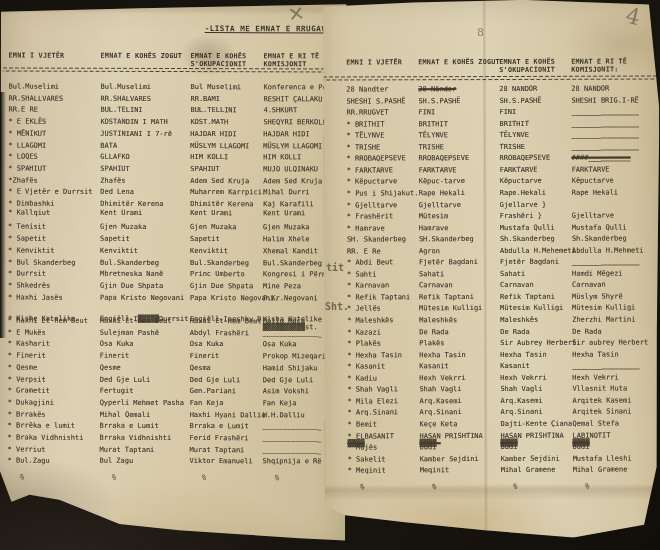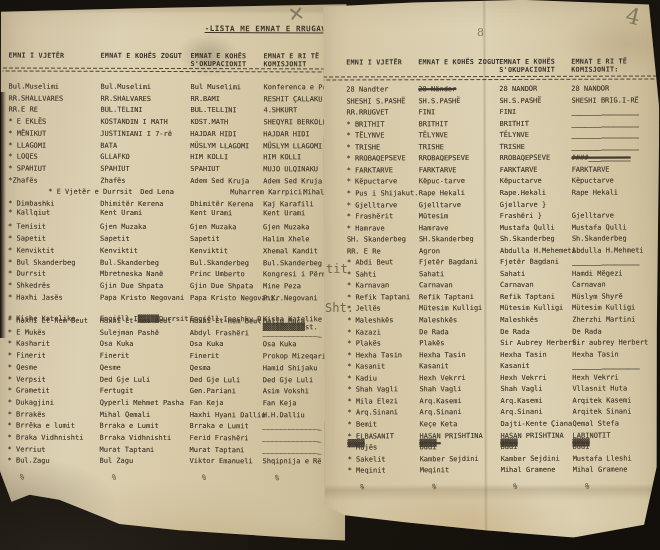--- a/index.html
+++ b/index.html
@@ -51,21 +51,21 @@
   .row{position:absolute; left:0; width:100%; height:12px;}
   .cell{position:absolute; font-size:7px; white-space:nowrap; color:#433c2f; text-shadow:0 0 .5px rgba(67,60,47,.55);}
   .cell span{display:block; line-height:7.5px;}
   .struck{text-decoration:line-through; text-decoration-thickness:1.6px;}
   .sheet-left .c0{left:8px;}   .sheet-left .c1{left:100px;} .sheet-left .c2{left:190px;} .sheet-left .c3{left:263px;}
   .sheet-right .c0{left:23px;} .sheet-right .c1{left:95px;} .sheet-right .c2{left:176px;} .sheet-right .c3{left:248px;}
   .footmarks{position:absolute; left:0; width:100%; height:12px;}
   .fm{position:absolute; font-size:8px; font-style:italic; color:#4a4234; transform:skewX(-12deg);}
   .sheet .fm{margin-left:12px;}
   .hand{position:absolute; color:#6a6250; opacity:.75; font-family:"DejaVu Serif","Liberation Serif",serif; pointer-events:none;}
-  .mnote{position:absolute; font-size:12px; color:#5a5241; opacity:.8;}
+  .mnote{position:absolute; font-size:10px; color:#5a5241; opacity:.8;font-weight:bold;}
 </style>
 </head>
 <body>
 
 <div id="stage" style="color: rgb(67, 60, 47);">
   <div class="sheet sheet-left">
     <div class="doc-title" style="left:204px; top:24px;">-LISTA ME EMNAT E RRUGAVE</div>
     <div class="headers" style="top: 52px;">
         <div class="hcell c0">
           <span>EMNI I VJETËR</span>
@@ -203,21 +203,21 @@
           <div class="cell c1">
             <span>Zhafës</span>
           </div>
           <div class="cell c2">
             <span>Adem Sed Kruja</span>
           </div>
           <div class="cell c3">
             <span>Adem Sed Kruja</span>
           </div>
         </div>
-        <div class="row" style="top: 105.3px; margin-left: 40px;">
+        <div class="row" style="top: 105.3px;">
           <div class="cell c0">
             <span>* E Vjetër e Durrsit</span>
           </div>
           <div class="cell c1">
             <span>Ded Lena</span>
           </div>
           <div class="cell c2">
             <span>Muharrem Karrpici.</span>
           </div>
           <div class="cell c3">

